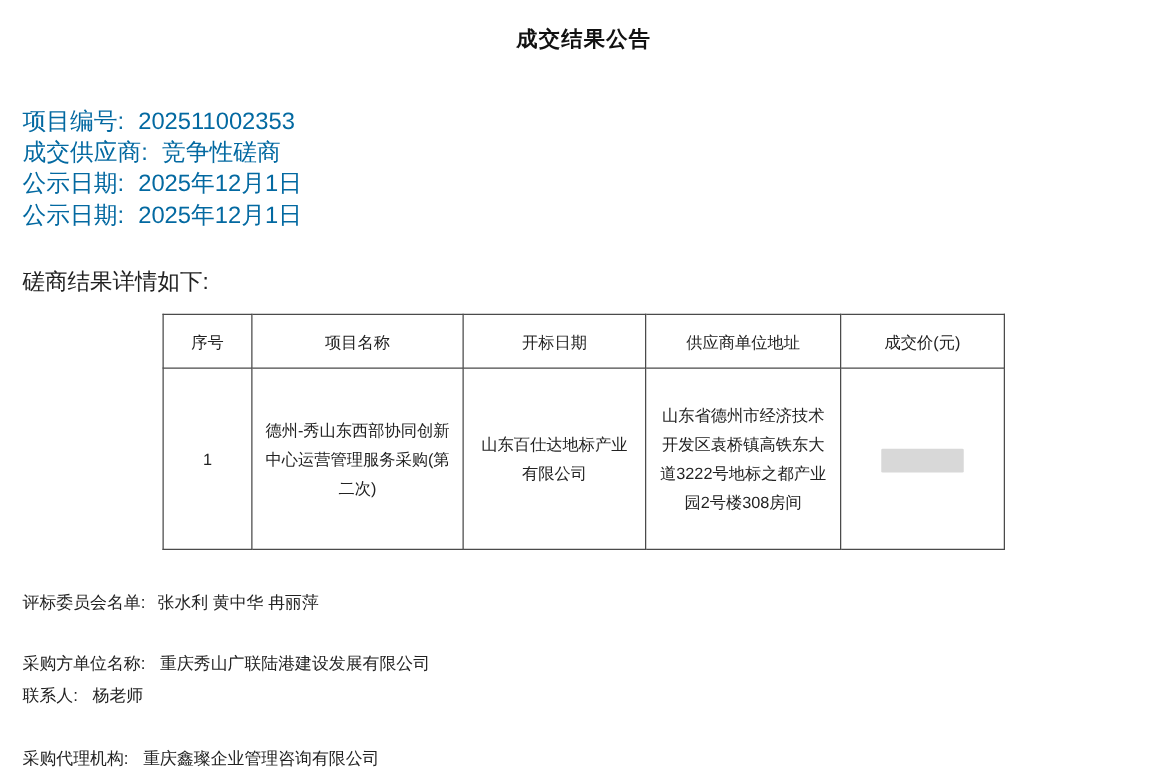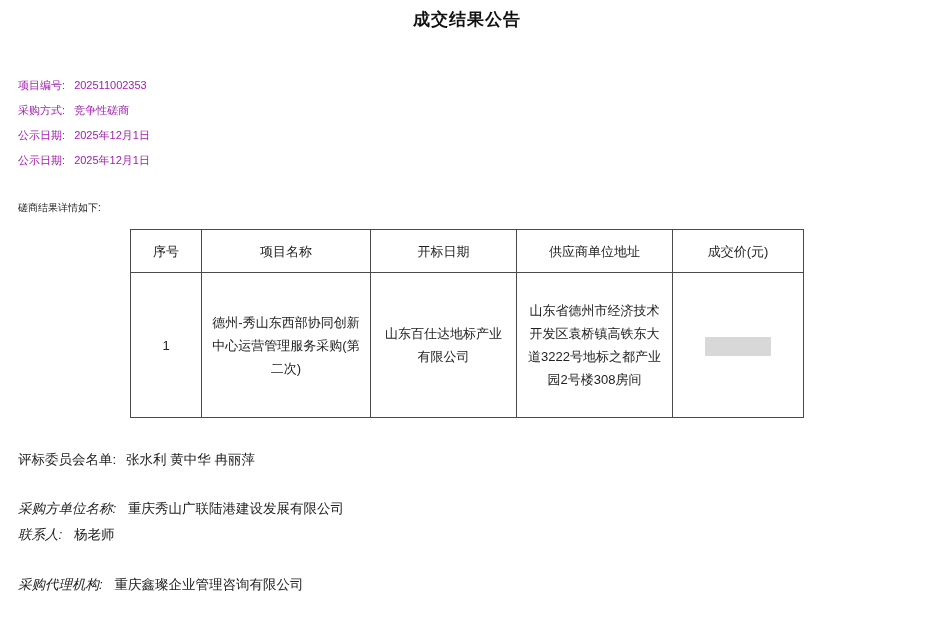--- a/index.html
+++ b/index.html
@@ -20,46 +20,46 @@
     height: 622px;
     box-sizing: border-box;
     padding: 0;
     position: relative;
   }
   .doc-title {
     text-align: center;
     font-size: 17px;
     font-weight: bold;
     letter-spacing: 1px;
-    margin-top: 8px;
+    margin-top: 20px;
     margin-bottom: 0;
     color: #111;
   }
   .meta-block {
     margin-top: 42px;
     margin-left: 18px;
-    font-size: 11px;
+    font-size: 19px;
     line-height: 25px;
-    color: #a21caf;
+    color: #0369a1;
   }
   .meta-row {
     display: block;
     white-space: nowrap;
   }
   .meta-label {
     display: inline-block;
   }
   .meta-value {
     display: inline-block;
     margin-left: 6px;
   }
   .intro-line {
     margin-top: 28px;
     margin-left: 18px;
-    font-size: 10px;
+    font-size: 18px;
     color: #222;
   }
   .table-wrap {
     margin-top: 14px;
     display: flex;
     justify-content: center;
   }
   table.result-table {
     border-collapse: collapse;
     width: 608px;
@@ -113,21 +113,20 @@
   .committee .val { margin-left: 6px; }
   .group {
     margin-top: 24px;
     line-height: 26px;
   }
   .group .line {
     white-space: nowrap;
   }
   .group .lbl {
     display: inline-block;
-    font-style: italic;
   }
   .group .val {
     display: inline-block;
     margin-left: 8px;
   }
   .spaced {
     letter-spacing: 0;
   }
 </style>
 </head>
@@ -136,21 +135,21 @@
 <div class="page">
 
   <div class="doc-title">成交结果公告</div>
 
   <div class="meta-block">
     <div class="meta-row">
       <span class="meta-label">项目编号:</span>
       <span class="meta-value">202511002353</span>
     </div>
     <div class="meta-row">
-      <span class="meta-label">采购方式:</span>
+      <span class="meta-label">成交供应商:</span>
       <span class="meta-value">竞争性磋商</span>
     </div>
     <div class="meta-row">
       <span class="meta-label">公示日期:</span>
       <span class="meta-value">2025年12月1日</span>
     </div>
     <div class="meta-row">
       <span class="meta-label">公示日期:</span>
       <span class="meta-value">2025年12月1日</span>
     </div>

